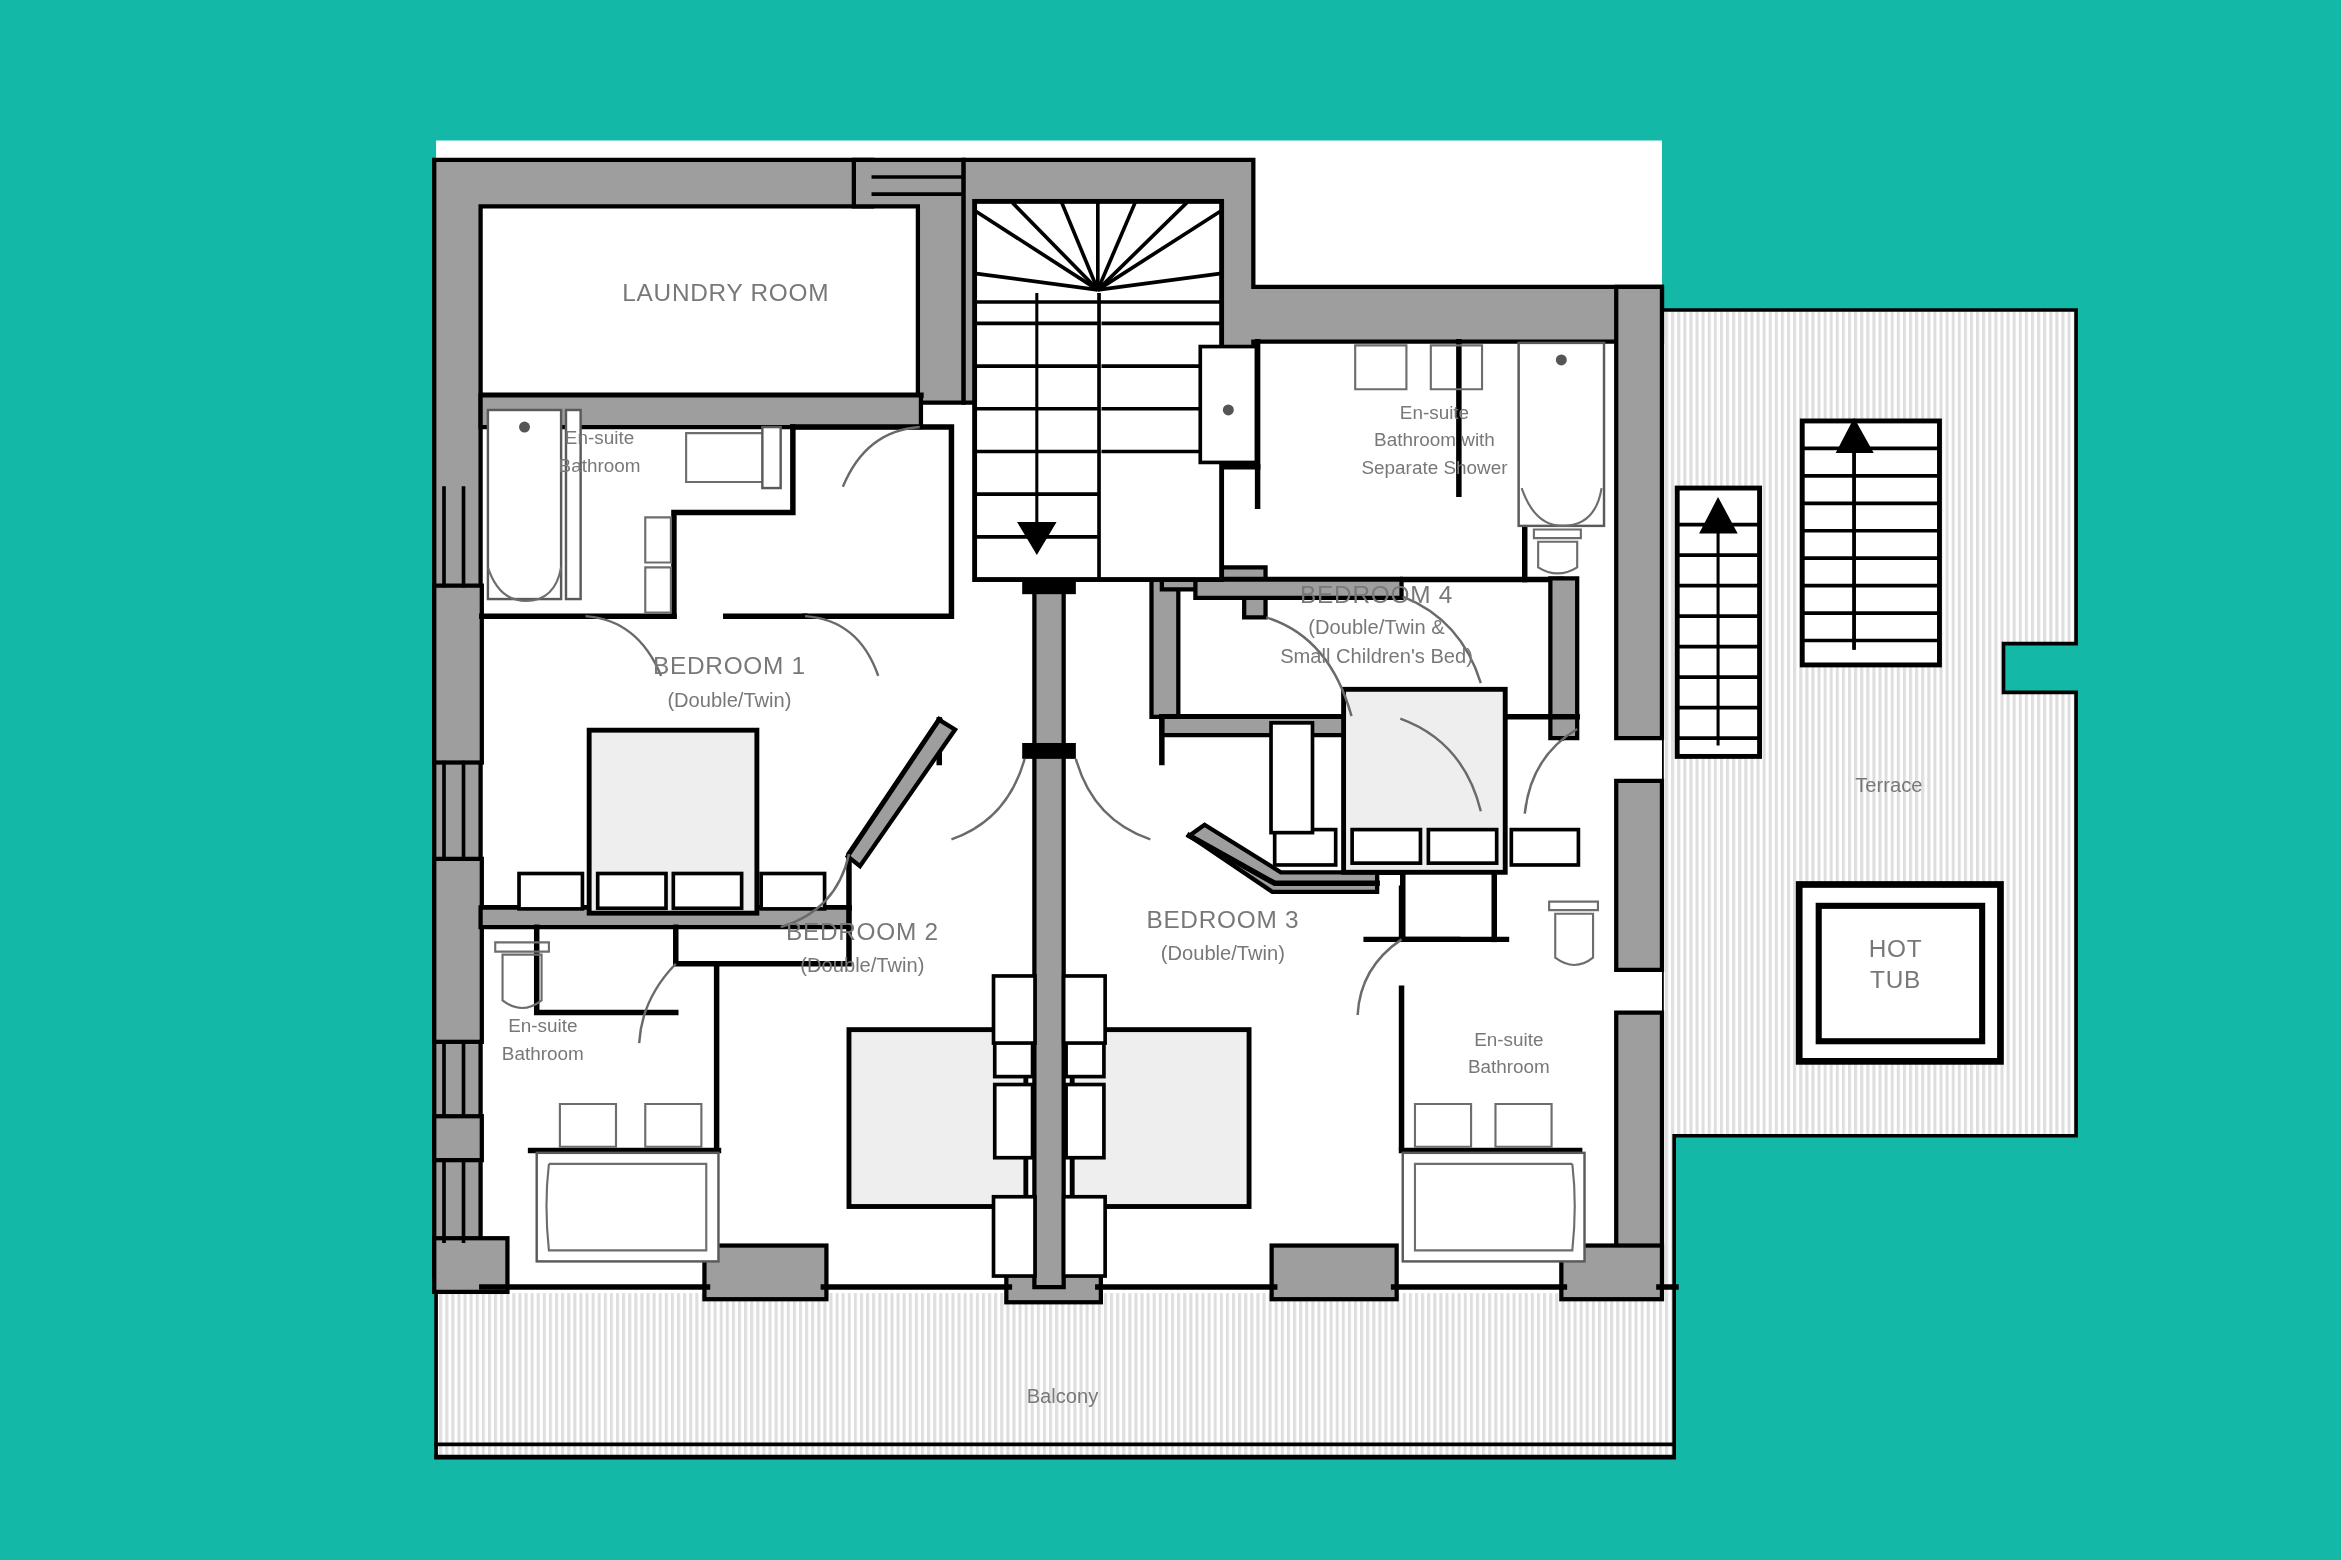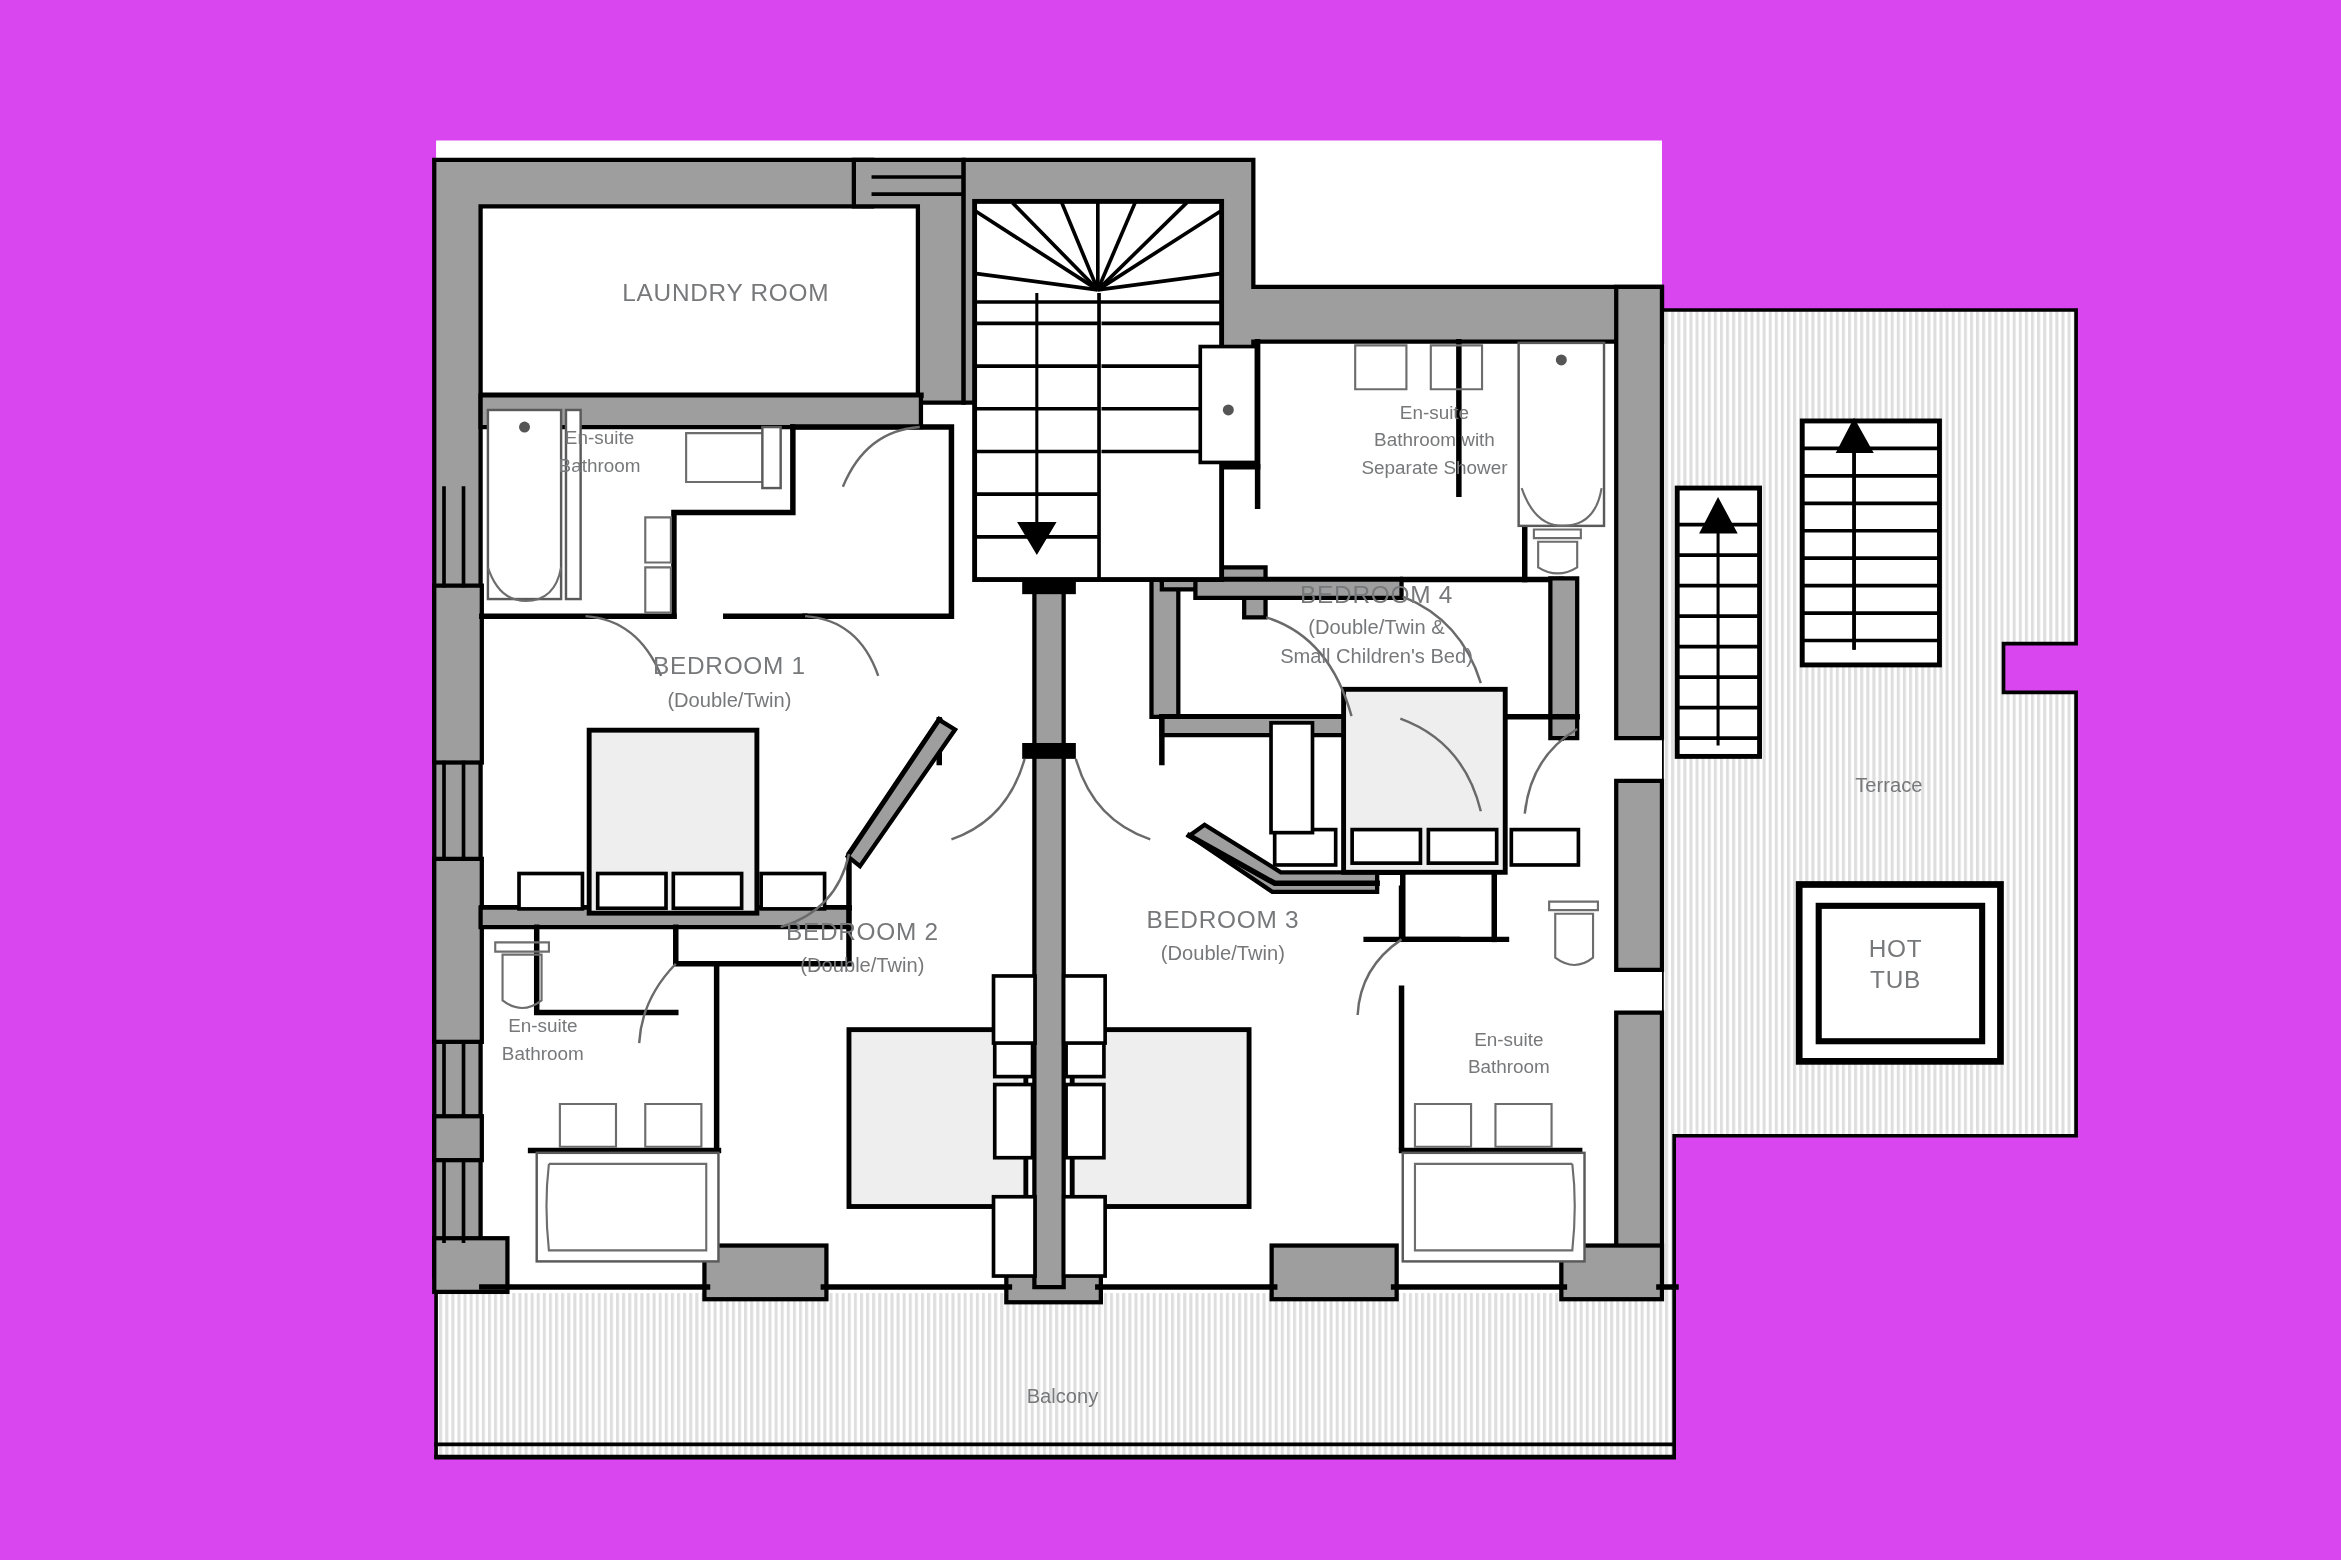--- a/index.html
+++ b/index.html
@@ -10,21 +10,21 @@
   body {
     width: 2342px;
     height: 1561px;
     font-family: "Liberation Sans", sans-serif;
     overflow: hidden;
   }
   #plan-root {
     position: relative;
     width: 2342px;
     height: 1561px;
-    background: #d946ef;
+    background: #14b8a6;
     text-align: center;
   }
   svg.floorplan {
     display: block;
     width: 2342px;
     height: 1561px;
   }
   .rm-label {
     font-family: "Liberation Sans", sans-serif;
     fill: #77787a;

